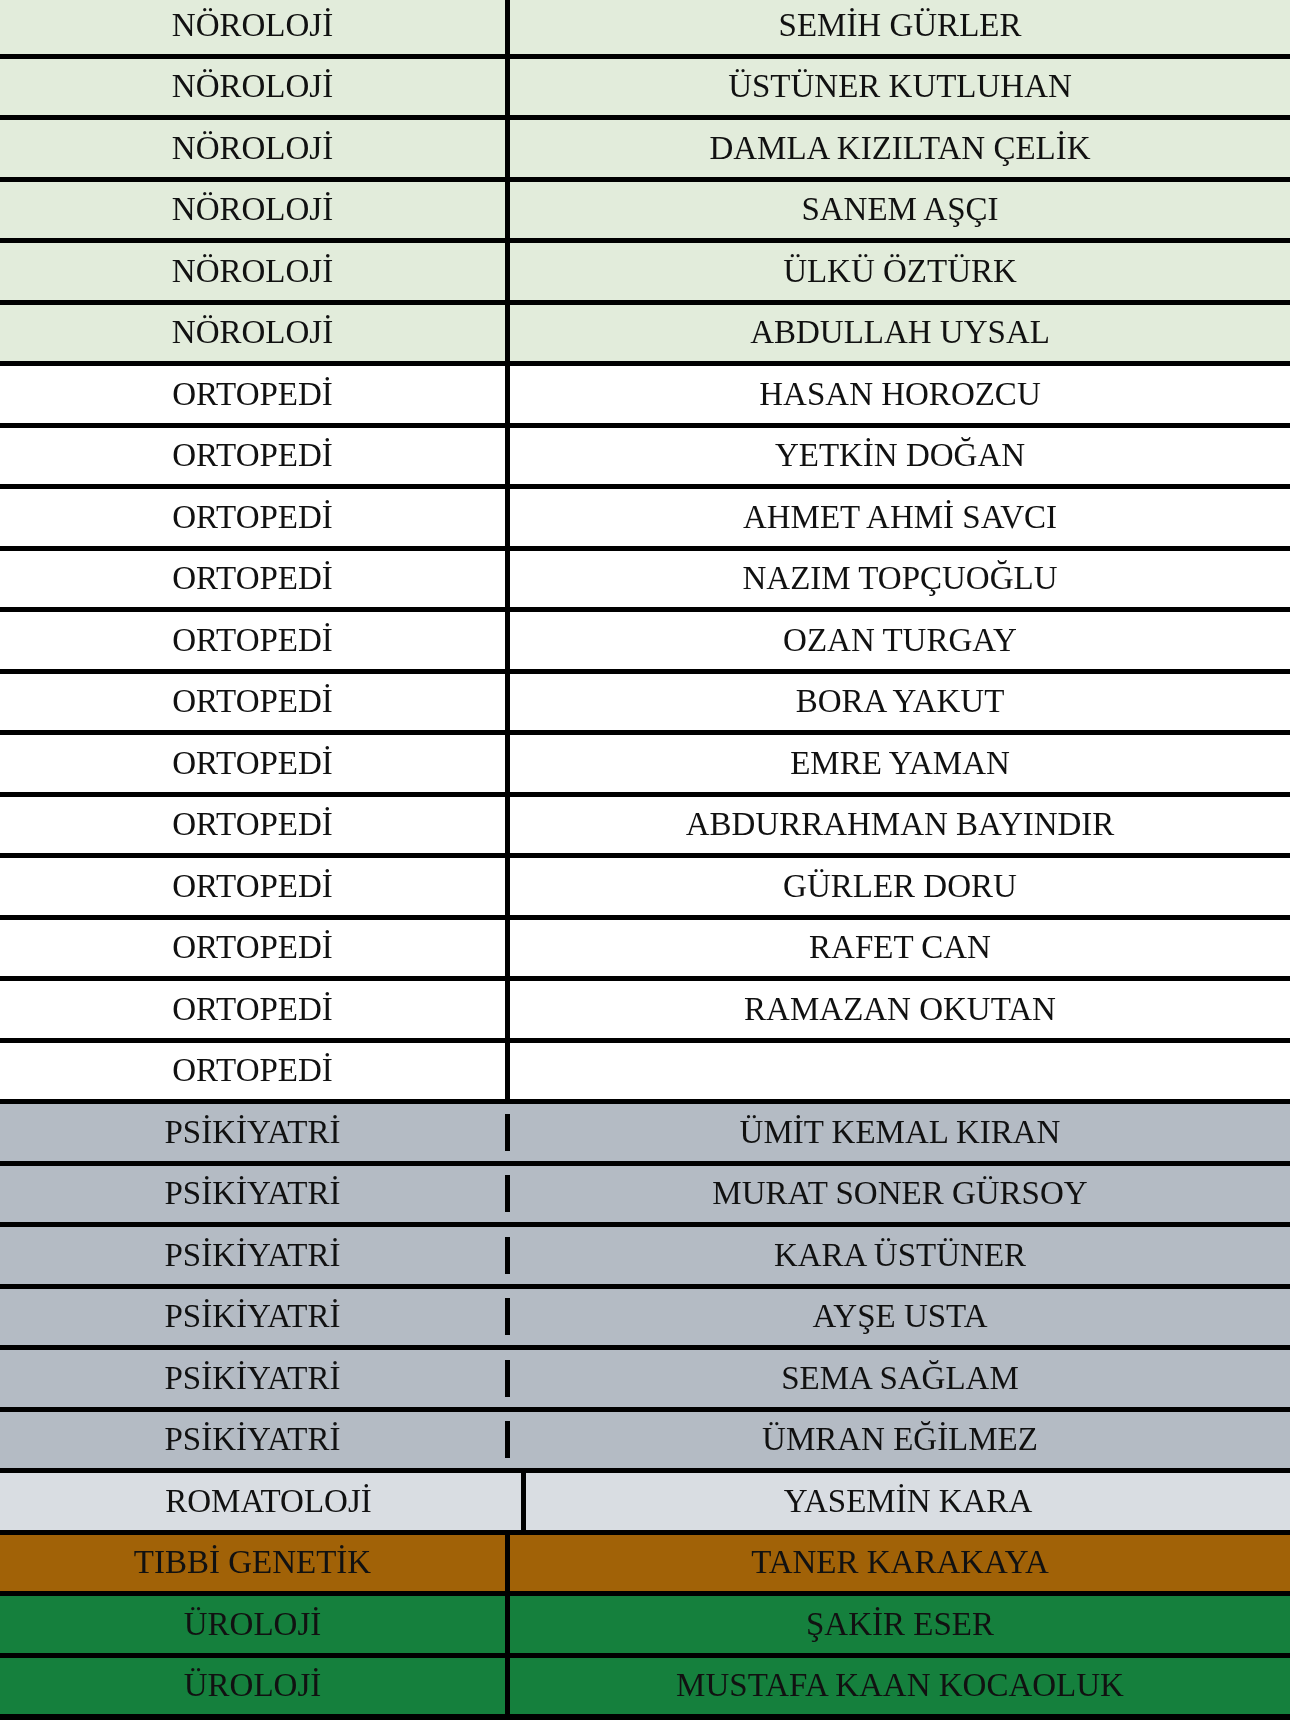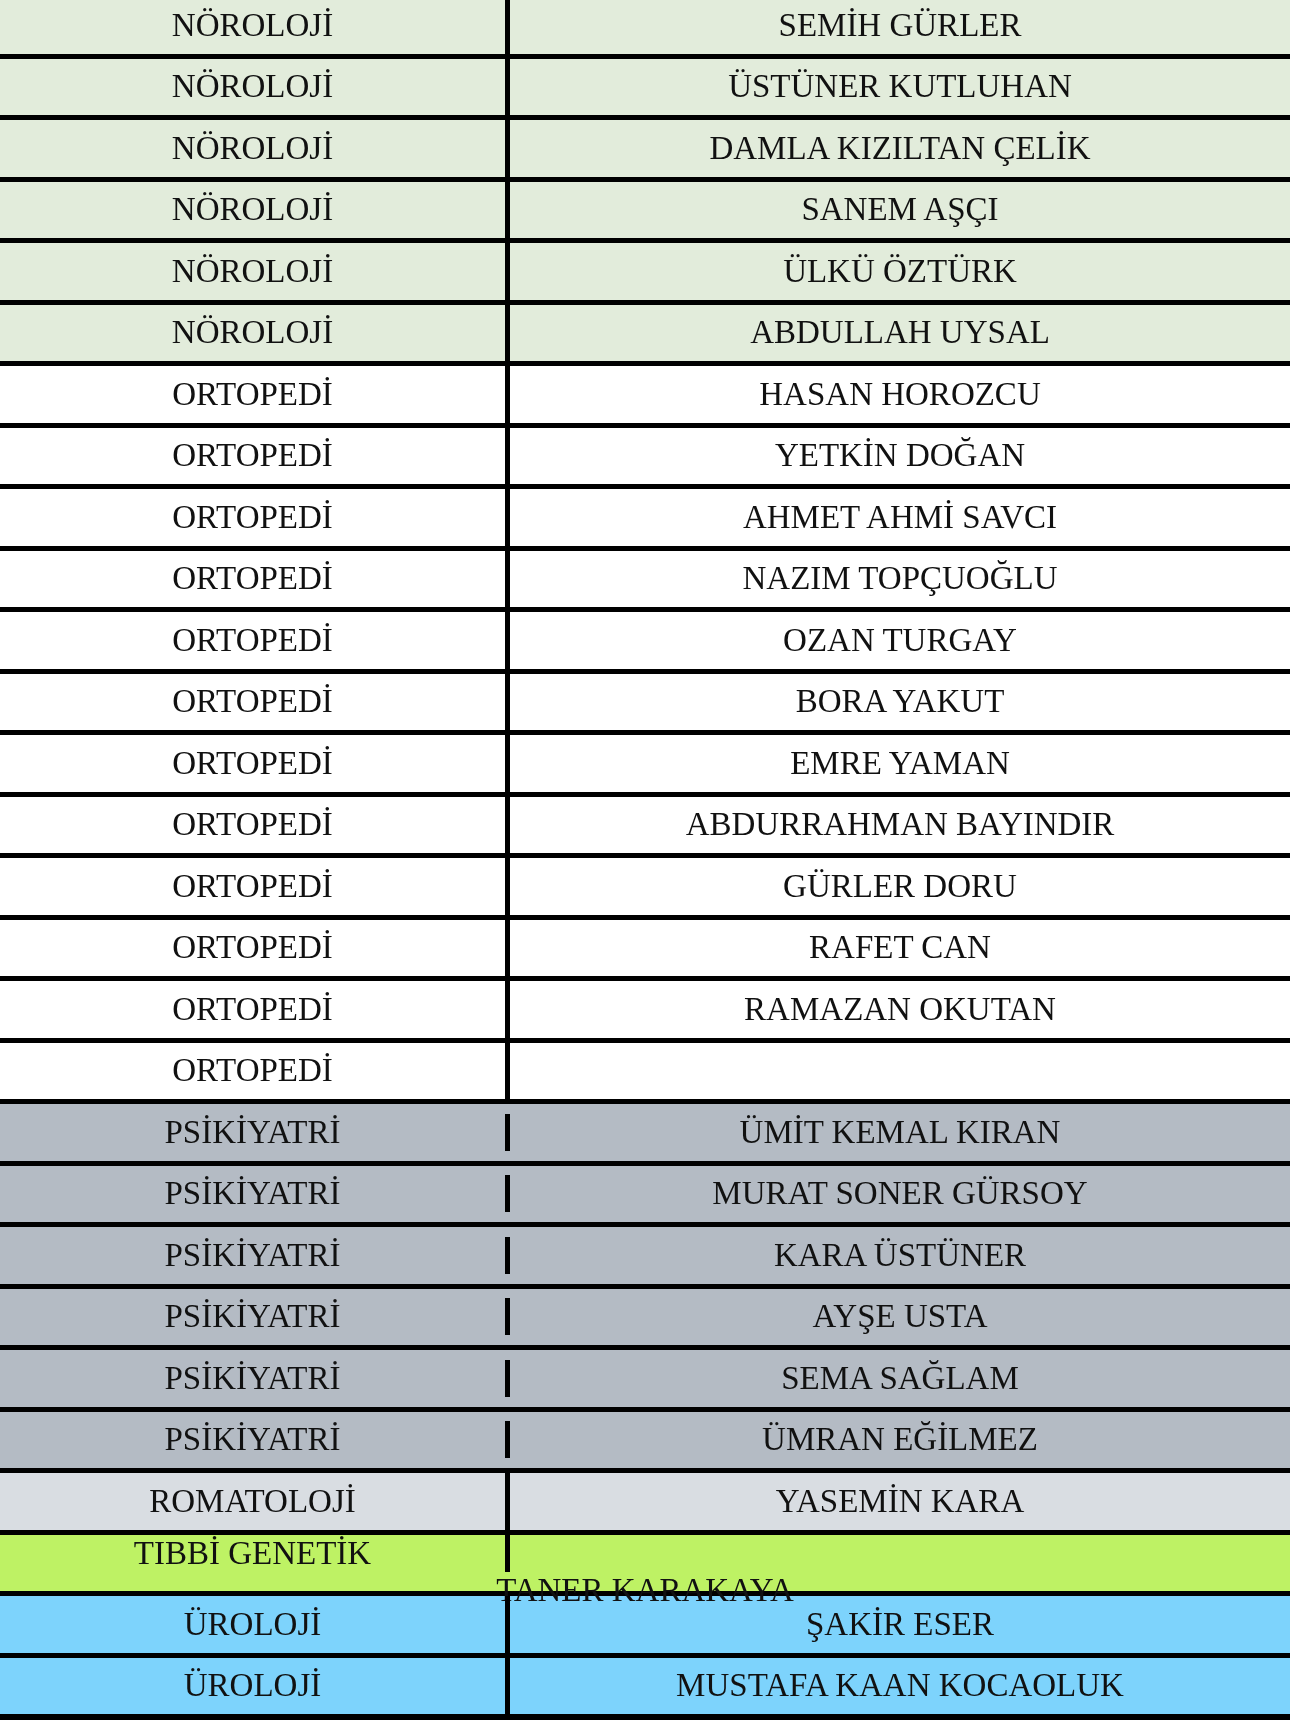--- a/index.html
+++ b/index.html
@@ -27,23 +27,23 @@
     font-size: 33px;
     color: #111;
     letter-spacing: 0px;
     white-space: nowrap;
   }
   .dept { width: 505px; border-right: 5px solid #000; }
   .name { flex: 1; }
   .c-noro   { background: #e2ecdb; }
   .c-orto   { background: #ffffff; }
   .c-psik   { background: #b4bbc4; align-items: center; }
-  .c-roma   { background: #d9dde2; }
-  .c-tibbi  { background: #bef264; flex-direction: column; }
-  .c-uro    { background: #7dd3fc; text-align: right; }
+  .c-roma   { background: #d9dde2; padding-left: 16px; }
+  .c-tibbi  { background: #a16207; }
+  .c-uro    { background: #15803d; text-align: right; }
 </style>
 </head>
 <body>
 
 <div class="table" id="tbl">
     <div class="row c-noro">
     <div class="cell dept">NÖROLOJİ</div>
     <div class="cell name">SEMİH GÜRLER</div>
   </div>
     <div class="row c-noro">

